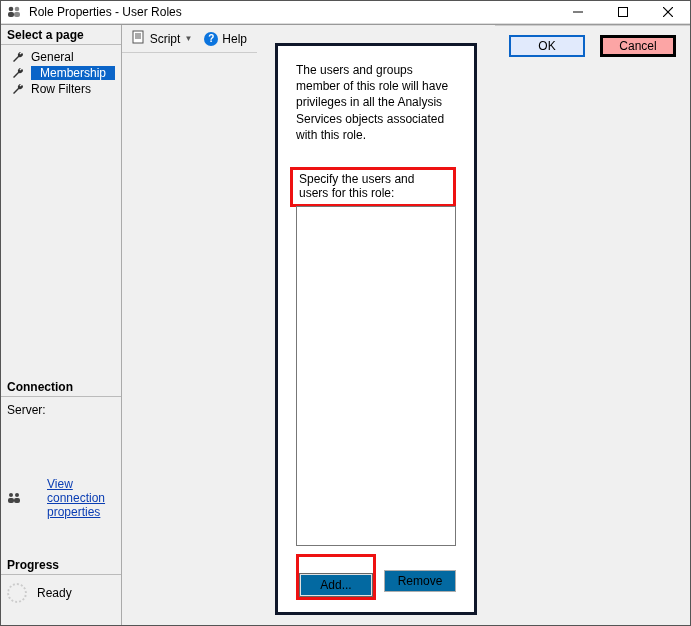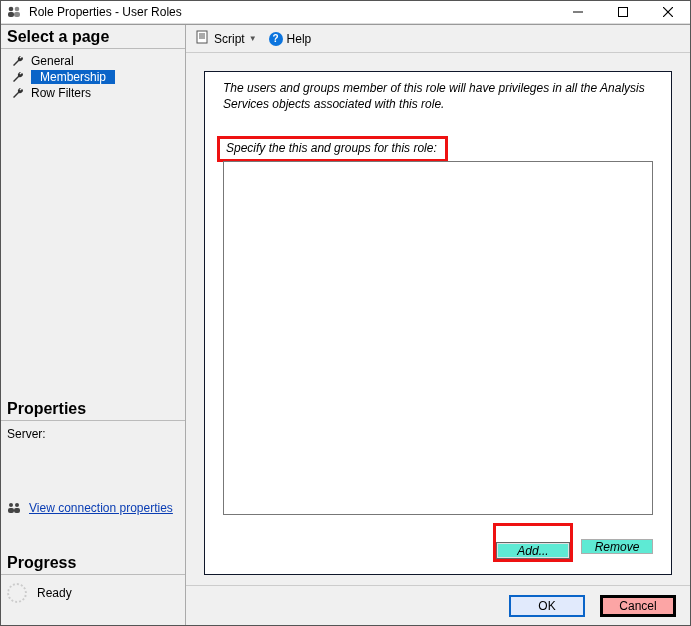--- a/index.html
+++ b/index.html
@@ -54,21 +54,21 @@
     background: #f0f0f0;
     border-right: 1px solid #aaa;
     display: flex;
     flex-direction: column;
   }
   .side-section-header {
     font-weight: bold;
     padding: 3px 6px 2px 6px;
     background: #f0f0f0;
     border-bottom: 1px solid #bbb;
-    font-size: 16px;
+    font-size: 12px;
   }
   .page-list {
     padding: 4px 0 6px 0;
   }
   .page-item {
     display: flex;
     align-items: center;
     padding: 1px 4px 1px 10px;
     gap: 6px;
     font-size: 12px;
@@ -83,40 +83,40 @@
     display: inline-block;
     position: relative;
   }
   .sidebar-flex { flex: 1; }
   .connection-body {
     padding: 6px 6px 6px 6px;
     font-size: 12px;
   }
   .conn-label { margin-bottom: 60px; }
   .conn-link-row {
-    display: flex; align-items: center; gap: 6px;
+    display: flex; align-items: center; gap: 24px;
   }
   .conn-link {
     color: #0a3db3;
     text-decoration: underline;
     cursor: pointer;
     font-size: 12px;
   }
   .people-icon { width: 16px; height: 14px; display: inline-block; }
   .progress-body { padding: 8px 6px; display: flex; align-items: center; gap: 10px; }
   .spinner {
     width: 20px; height: 20px;
     border-radius: 50%;
     border: 2px dotted #ccc;
   }
   
   .main {
     flex: 1;
     display: flex;
-    flex-direction: column;
+    flex-direction: row;
     background: #f0f0f0;
   }
   .toolbar {
     height: 28px;
     display: flex;
     align-items: center;
     padding: 0 6px;
     gap: 4px;
     background: #f0f0f0;
     border-bottom: 1px solid #ccc;
@@ -137,26 +137,25 @@
   }
   .content-area {
     flex: 1;
     background: #f0f0f0;
     padding: 18px 18px 10px 18px;
     display: flex;
     flex-direction: column;
   }
   .panel {
     flex: 1;
-    border: 1px solid #0f172a;
+    border: 3px solid #0f172a;
     background: #fff;
     display: flex;
     flex-direction: column;
-    padding: 8px 18px 12px 18px;
-    font-style: italic;
+    padding: 16px 18px 12px 18px;
   }
   .desc-text {
     font-size: 12px;
     line-height: 1.35;
     margin-bottom: 24px;
   }
   .hl-red {
     border: 3px solid #e11;
     display: inline-block;
   }
@@ -176,23 +175,23 @@
     display: flex;
     justify-content: flex-end;
     gap: 8px;
     margin-top: 8px;
   }
   .hl-red-btn {
     border: 3px solid #e11;
     padding: 1px;
   }
   .btn {
-    width: 72px; height: 15px;
-    font-size: 12px;
-    background: #5eead4;
+    width: 72px; height: 22px;
+    font-size: 12px;
+    background: #0369a1;
     border: 1px solid #adadad;
     display: flex; align-items: center; justify-content: center; margin-top: 16px;
   }
   .btn.primary {
     border: 1px solid #e1e1e1;
     outline: 1px solid #666;
   }
   
   .dialog-footer {
     height: 40px;
@@ -277,21 +276,21 @@
             <svg width="14" height="14" viewBox="0 0 14 14">
                 <path d="M12 4a3 3 0 0 1-4 3L3 12l-1-1 5-5a3 3 0 0 1 3-4l-1.5 1.5 1 1L11 3z" fill="#333"></path>
               </svg>
           </span>
           <span class="label">Row Filters</span>
         </div>
       </div>
 
       <div class="sidebar-flex"></div>
 
-      <div class="side-section-header">Properties</div>
+      <div class="side-section-header">Connection</div>
       <div class="connection-body">
         <div class="conn-label">Server:</div>
         <div class="conn-link-row">
           <span class="people-icon">
             <svg width="16" height="14" viewBox="0 0 16 14">
               <circle cx="4" cy="4" r="2" fill="#444"></circle>
               <circle cx="10" cy="4" r="2" fill="#444"></circle>
               <rect x="1" y="7" width="6" height="5" rx="2" fill="#444"></rect>
               <rect x="7" y="7" width="6" height="5" rx="2" fill="#444"></rect>
             </svg>
@@ -327,21 +326,21 @@
           <span class="help-icon">?</span>
           <span>Help</span>
         </div>
       </div>
 
       <div class="content-area">
         <div class="panel">
           <div class="desc-text">The users and groups member of this role will have privileges in all the Analysis Services objects associated with this role.</div>
 
           <span class="hl-red spec-row">
-            <span style="padding:0 4px; display:inline-block;">Specify the this and groups for this role:</span>
+            <span style="padding:0 4px; display:inline-block;">Specify the users and users for this role:</span>
           </span>
 
           <div class="listbox"></div>
 
           <div class="panel-buttons">
             <span class="hl-red-btn">
               <div class="btn primary underline-first">Add...</div>
             </span>
             <div class="btn underline-first">Remove</div>
           </div>

